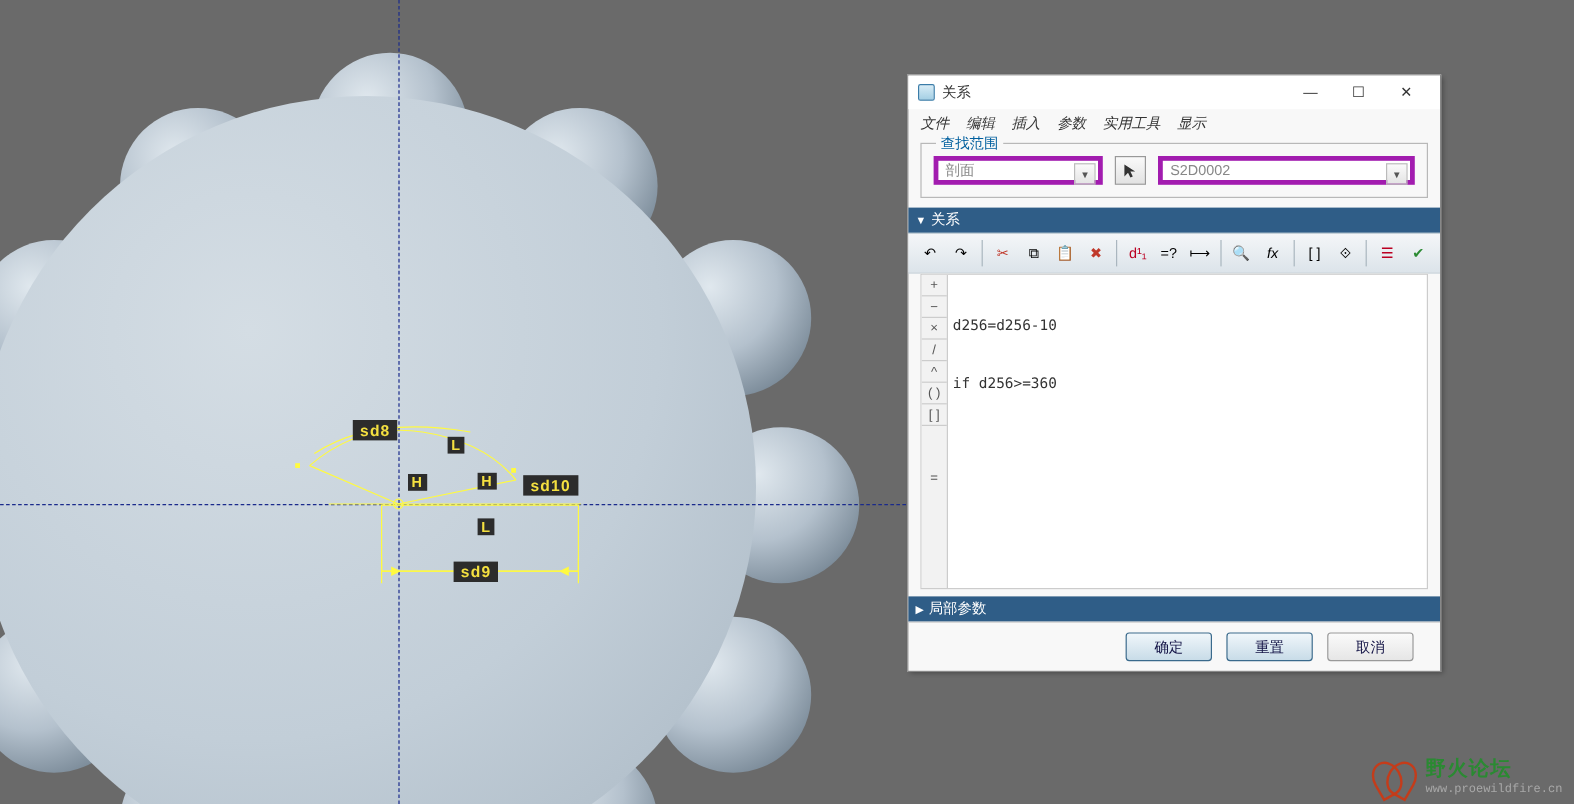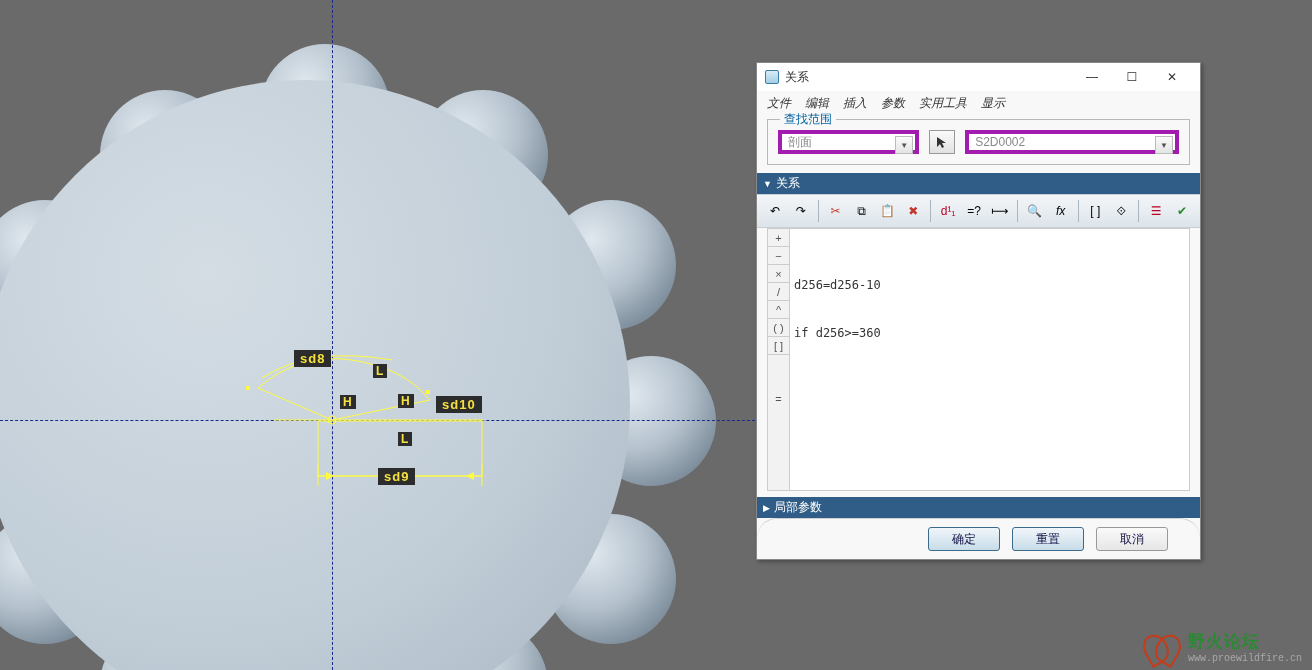--- a/index.html
+++ b/index.html
@@ -181,32 +181,31 @@
 .gbtn {
   height: 18px;
   display: flex; align-items: center; justify-content: center;
   border-bottom: 1px solid #ccc;
   font-size: 11px; color: #555;
   cursor: pointer;
 }
 .gbtn:last-child { border-bottom: none; }
 .code {
   flex: 1;
-  padding: 16px 4px;
+  padding: 2px 4px;
   font: 12px/16px Consolas, monospace;
   color: #333;
   white-space: pre;
 }
 .code .line { height: 16px; }
 
 .btn-row {
   display: flex; justify-content: flex-end;
-  padding: 8px 32px; gap: 12px;
+  padding: 8px 22px; gap: 12px;
   border-top: 1px solid #d0d0d0;
-  border-radius: 20px;
 }
 .btn {
   width: 72px; height: 24px;
   border: 1px solid #3a6a8c;
   background: linear-gradient(#f0f6fa,#c8dce8);
   color: #114;
   border-radius: 3px;
   cursor: pointer;
   font-size: 12px;
 }

